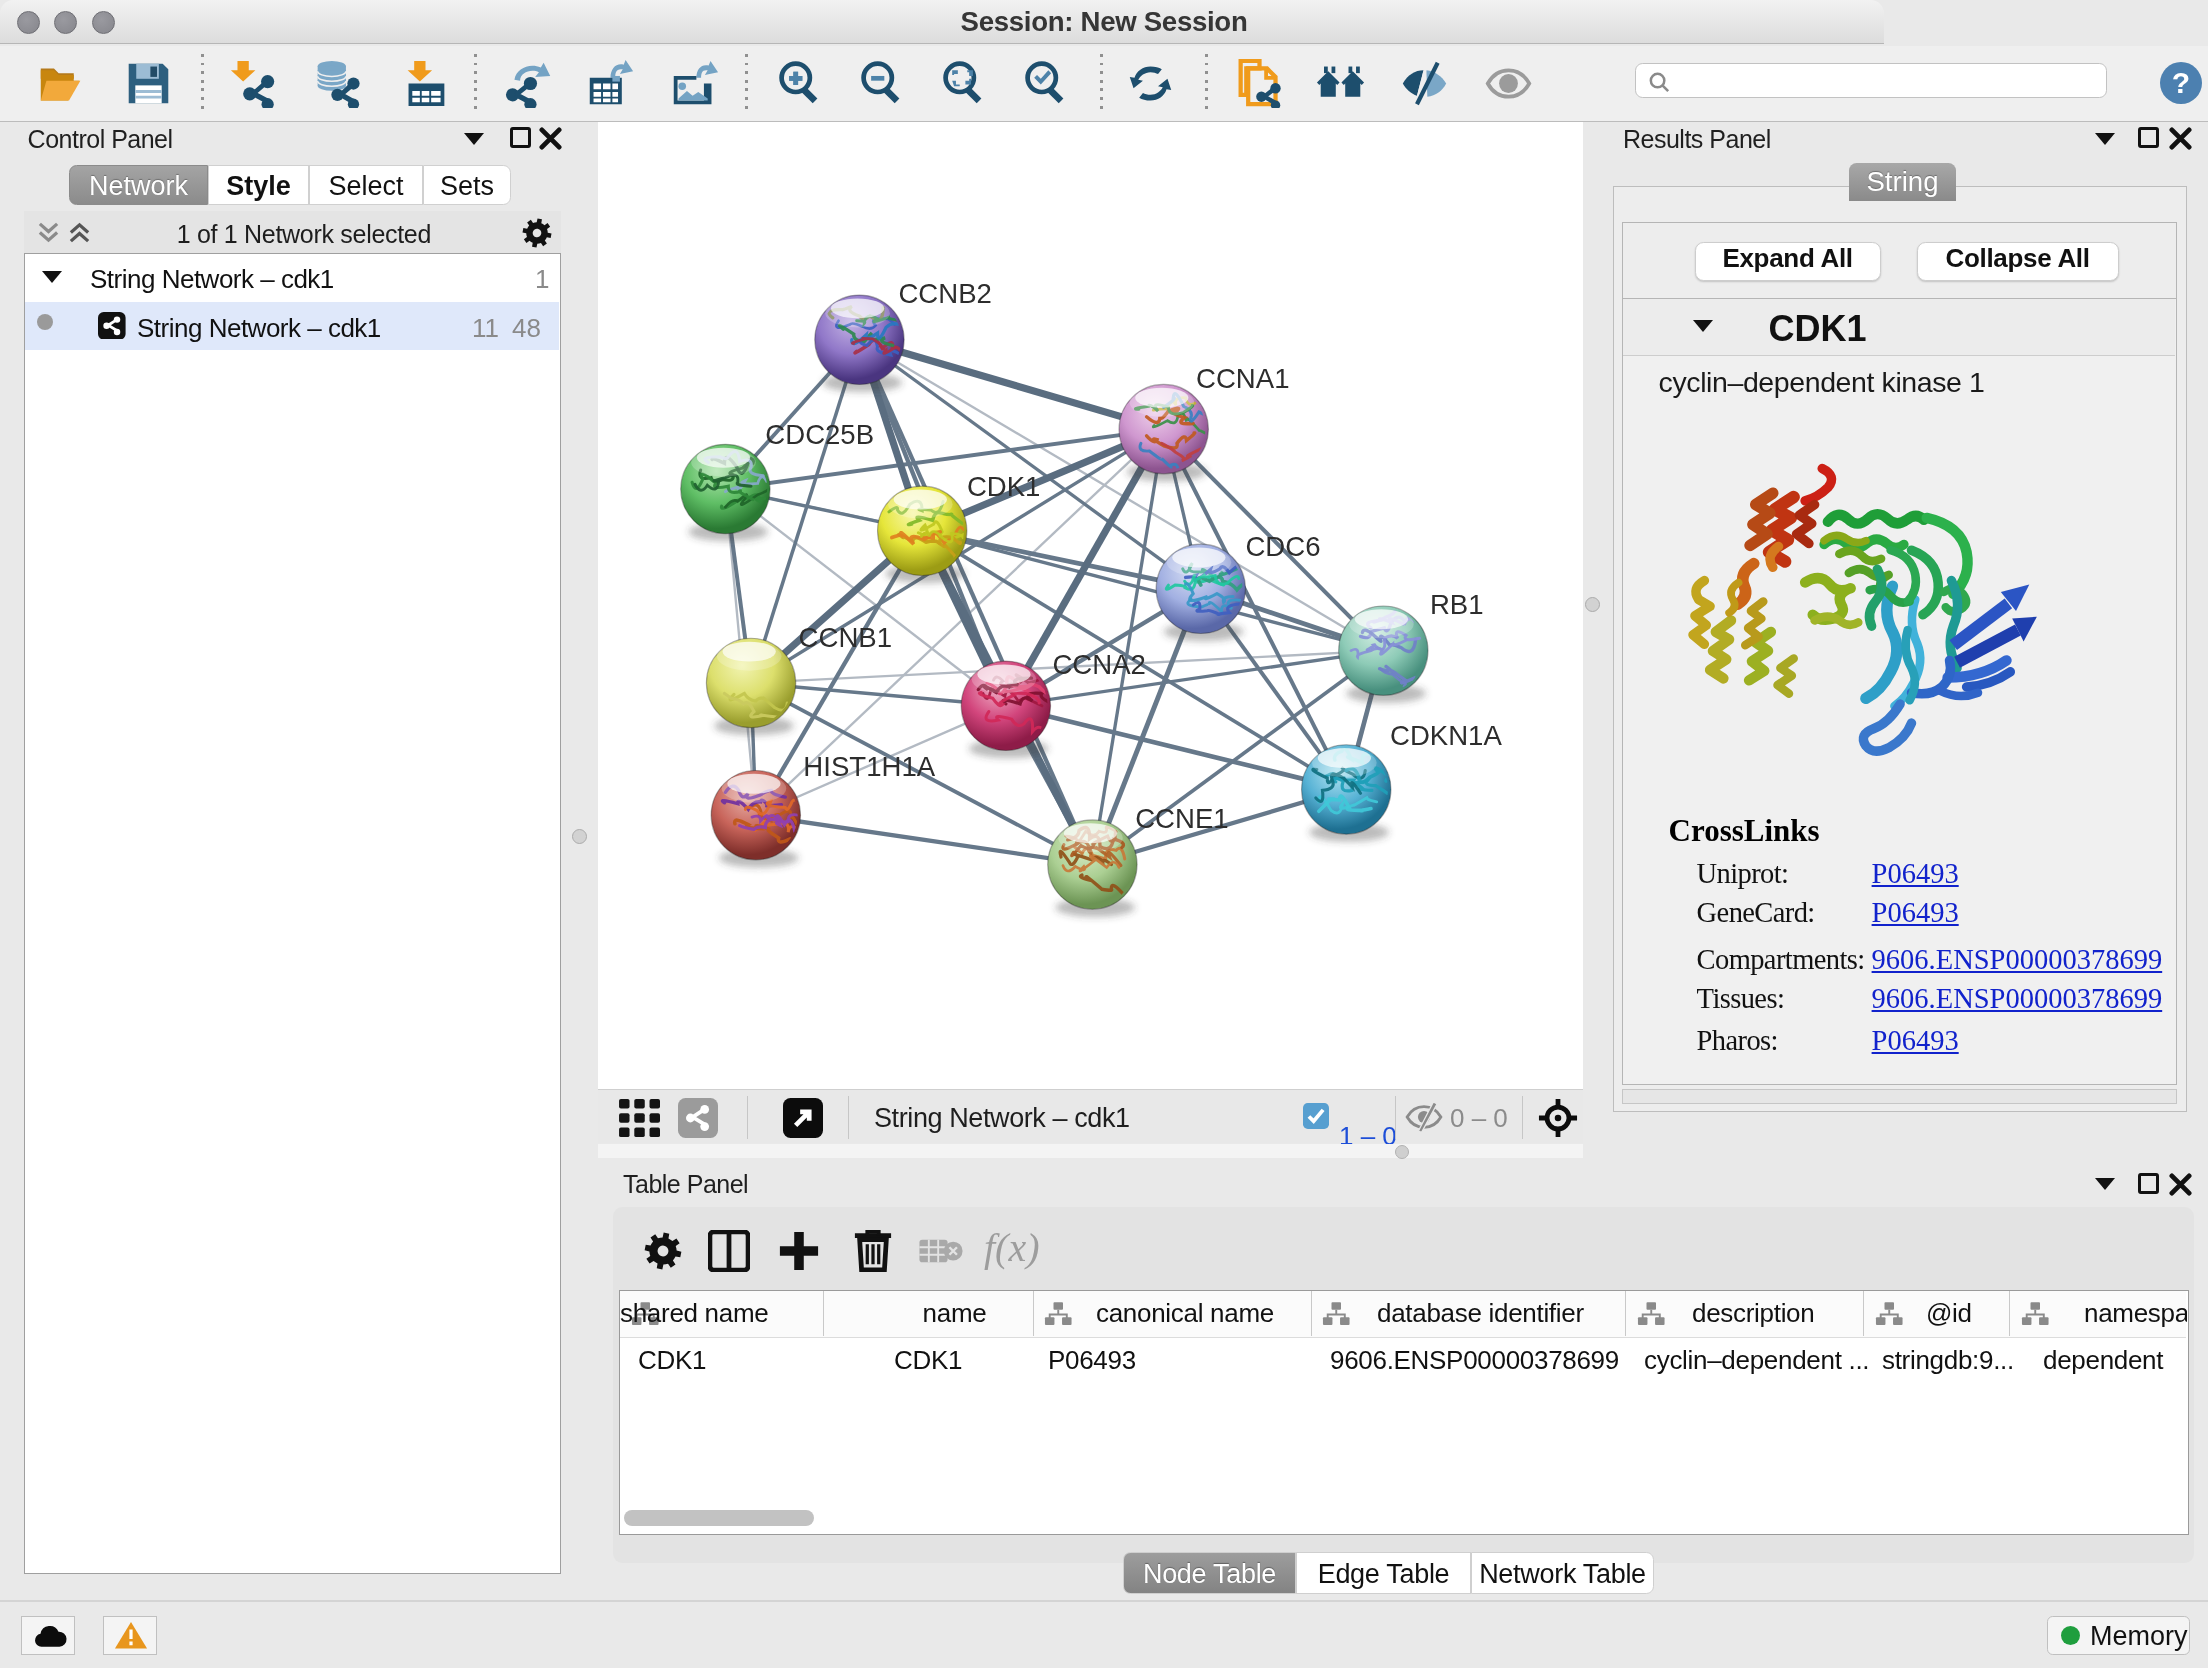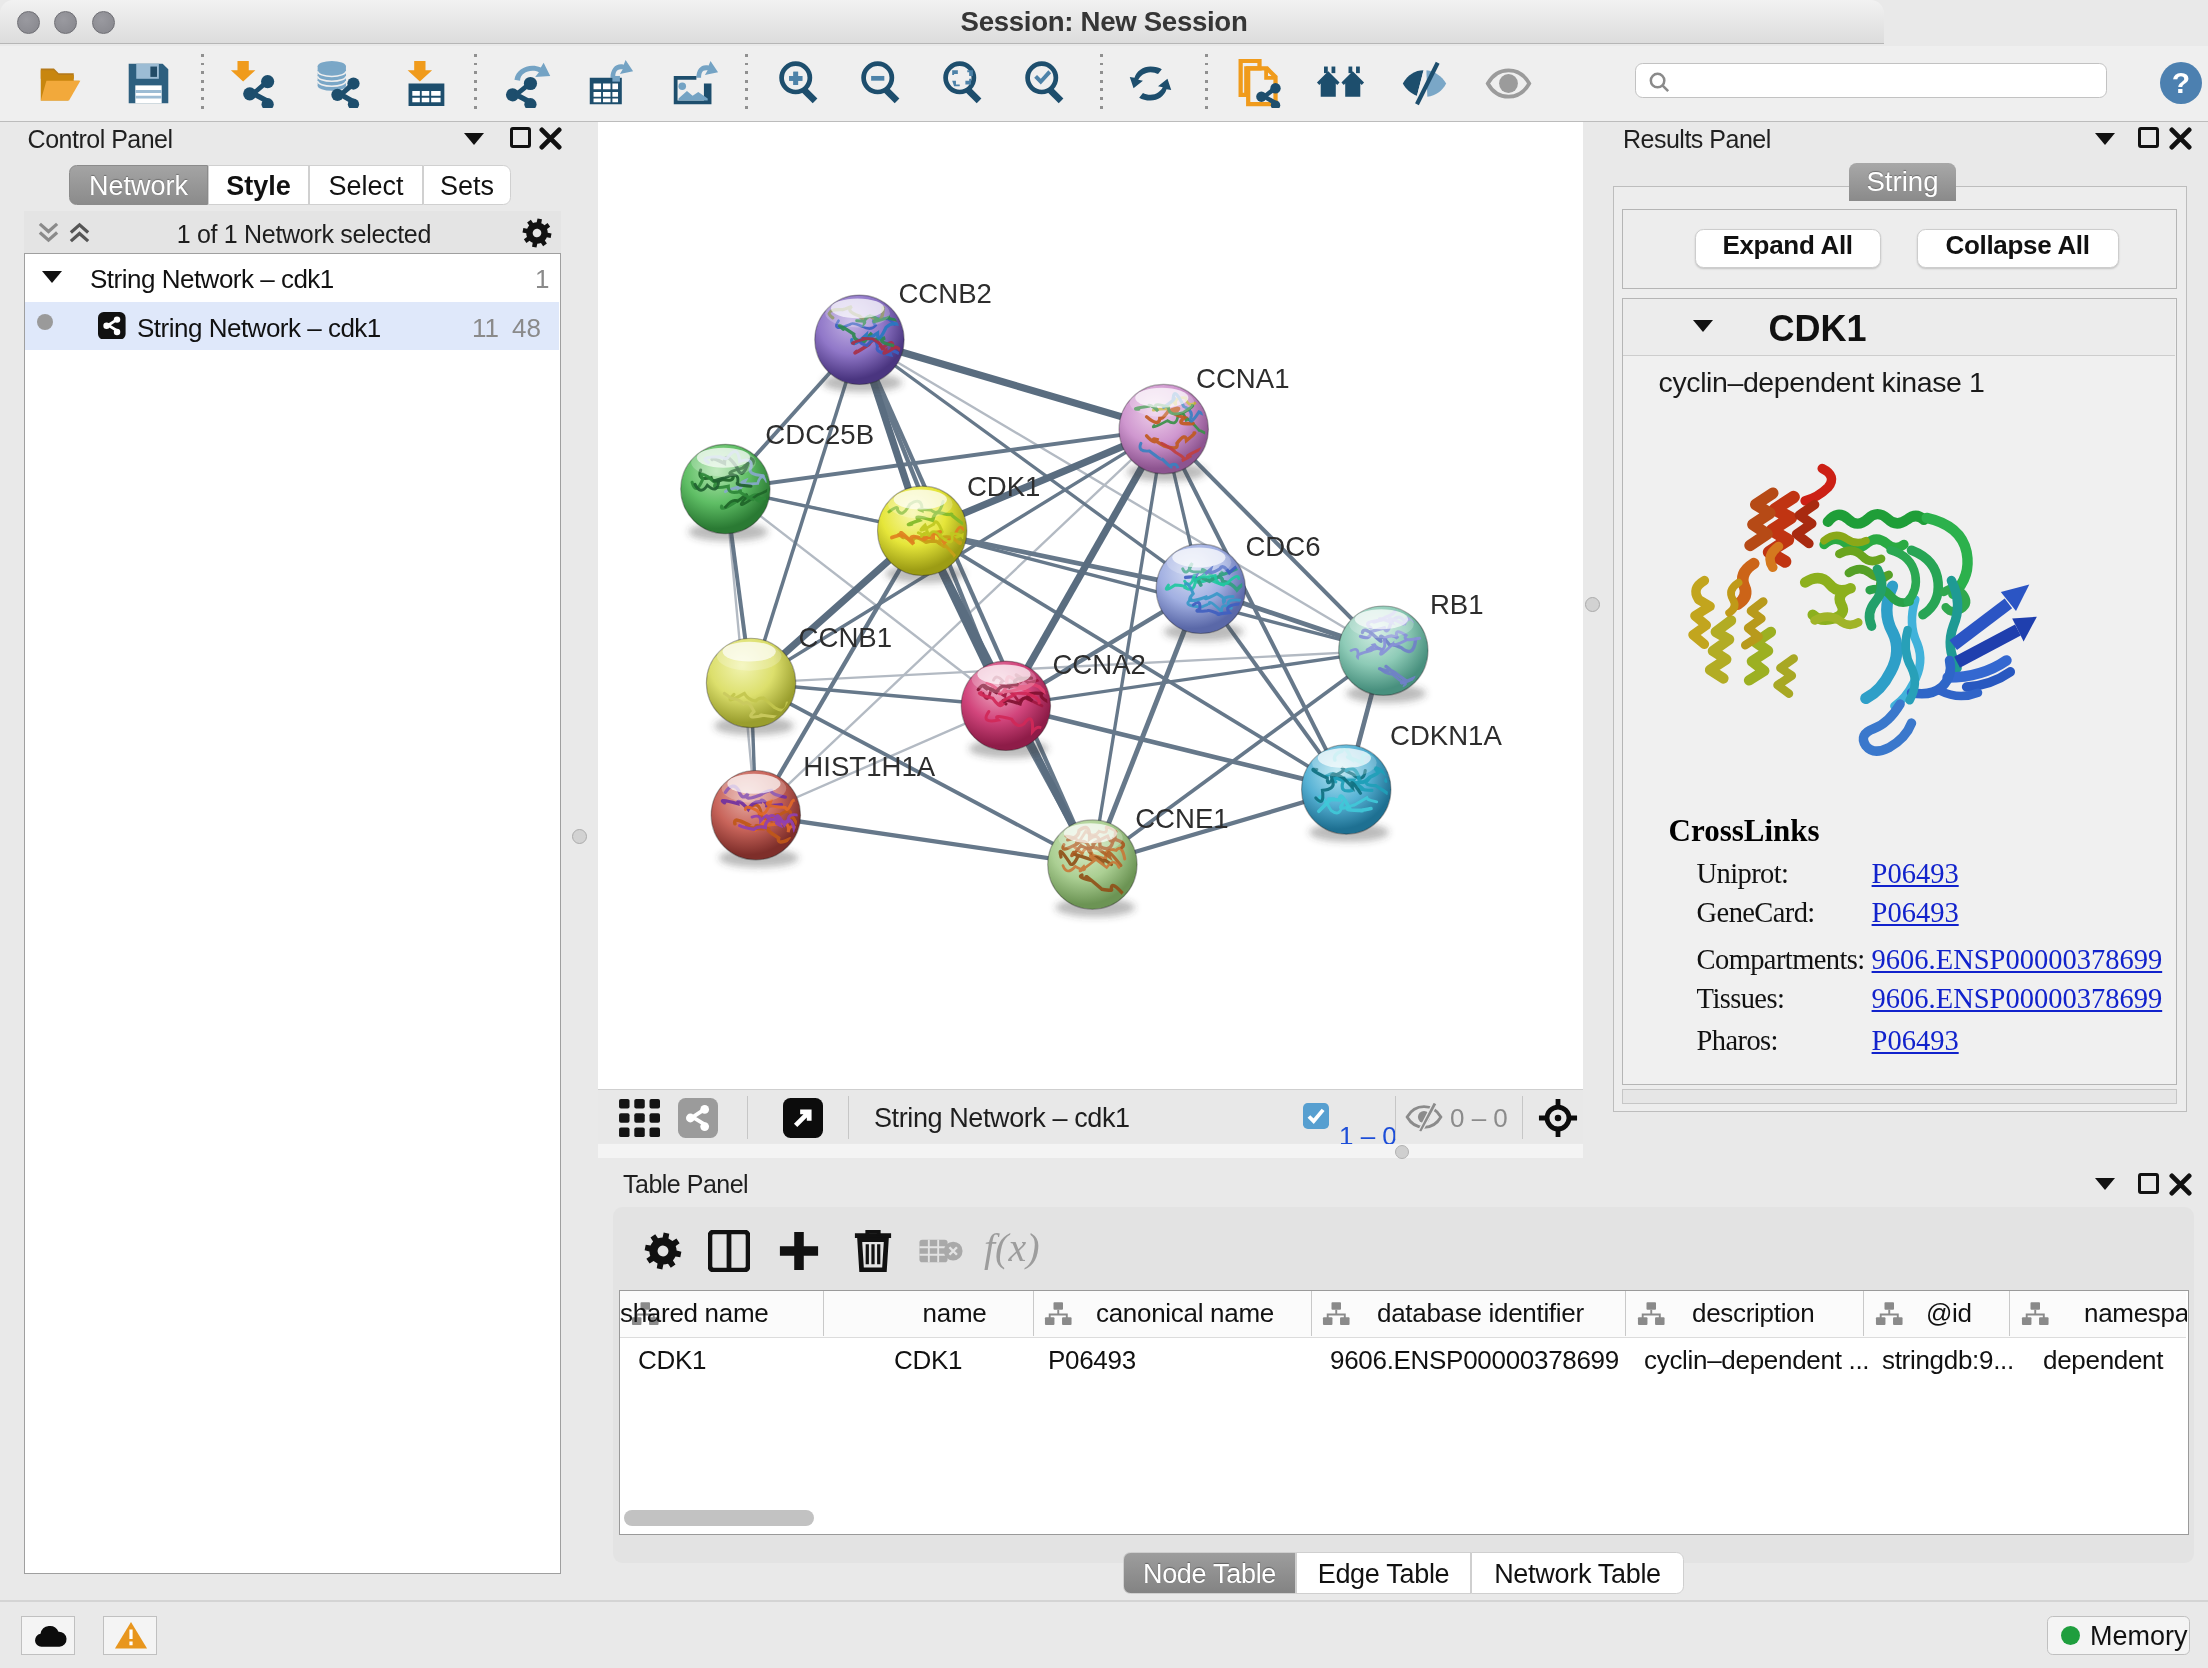--- a/index.html
+++ b/index.html
@@ -43,21 +43,21 @@
 #netstrip { position:absolute; left:598px; top:1144px; width:985px; height:14.3px; background:#f4f4f4; }
 .nsep { position:absolute; top:5.7px; height:43px; width:0; border-left:1.9px solid #c6c6c6; }
 
 
 #rp-title { position:absolute; left:1623px; top:125px; font-size:25px; letter-spacing:-0.5px; color:#1f1f1f; }
 #rp-tab { z-index:3; position:absolute; left:1849px; top:163px; width:107px; height:38px;
   background:linear-gradient(#a8a8a8,#8a8a8a); border-radius:7.6px 7.6px 0 0; color:#fff;
   font-size:27.6px; text-align:center; line-height:38px; text-shadow:0 -1px 1px rgba(0,0,0,0.3); }
 #rp-box { position:absolute; left:1613px; top:186px; width:574px; height:926px;
   background:#ededed; border:1.9px solid #bdbdbd; }
-#rp-box1 { position:absolute; left:7.6px; top:22px; width:555px; height:80px;
+#rp-box1 { position:absolute; left:7.6px; top:35px; width:555px; height:80px;
   background:#ededed; border:1.9px solid #b5b5b5; }
 .rbtn { position:absolute; top:19px; height:39px; background:#fff; border:1px solid #cdcdcd;
   border-radius:8.6px; font-size:26px; font-weight:600; letter-spacing:-0.3px; color:#111; text-align:center;
   box-shadow:0 1px 1.9px rgba(0,0,0,0.18); }
 #rp-box2 { position:absolute; left:7.6px; top:111px; width:555px; height:787px;
   background:#f0f0f0; border:1.9px solid #b5b5b5; }
 #cdk-head { position:absolute; left:0; top:0; width:552px; height:57px; background:#ececec;
   border-bottom:1.9px solid #cdcdcd; }
 .serif { font-family:"Liberation Serif", serif; }
 .clrow { position:absolute; left:74px; font-size:28.5px; letter-spacing:-0.6px; color:#111; }
@@ -850,21 +850,21 @@
   <div class="tdtext" style="left:428px;">P06493</div>
   <div class="tdtext" style="left:710px;">9606.ENSP00000378699</div>
   <div class="tdtext" style="left:1024px;">cyclin–dependent ...</div>
   <div class="tdtext" style="left:1262px;">stringdb:9...</div>
   <div class="tdtext" style="left:1423px;">dependent</div>
   <div id="tp-scroll"></div>
 </div>
 <div class="tabs" style="left:1123px;top:1552px;">
   <div class="btab sel" style="width:173px;border-radius:7.6px 0 0 7.6px;">Node Table</div>
   <div class="btab" style="width:175px;">Edge Table</div>
-  <div class="btab" style="width:213px;border-radius:0 7.6px 7.6px 0;">Network Table</div>
+  <div class="btab" style="width:183px;border-radius:0 7.6px 7.6px 0;">Network Table</div>
 </div>
 <div id="statusline"></div>
 <div class="sbtn" style="left:21px;width:54px;">
     <svg style="position:absolute;left:9.5px;top:5.7px;width:35px;height:25px;" viewBox="0 0 37 26">
       <path d="M10 25 a7 7 0 0 1 -1-13.9 A10 10 0 0 1 28 9 a8 8 0 0 1 1 16z" fill="#0c0c0c"></path>
     </svg>
   </div>
 <div class="sbtn" style="left:103px;width:54px;">
     <svg style="position:absolute;left:9.5px;top:3.8px;width:34px;height:28.5px;" viewBox="0 0 36 30">
       <path d="M18 1 L35 29 H1z" fill="#e8961e"></path>

